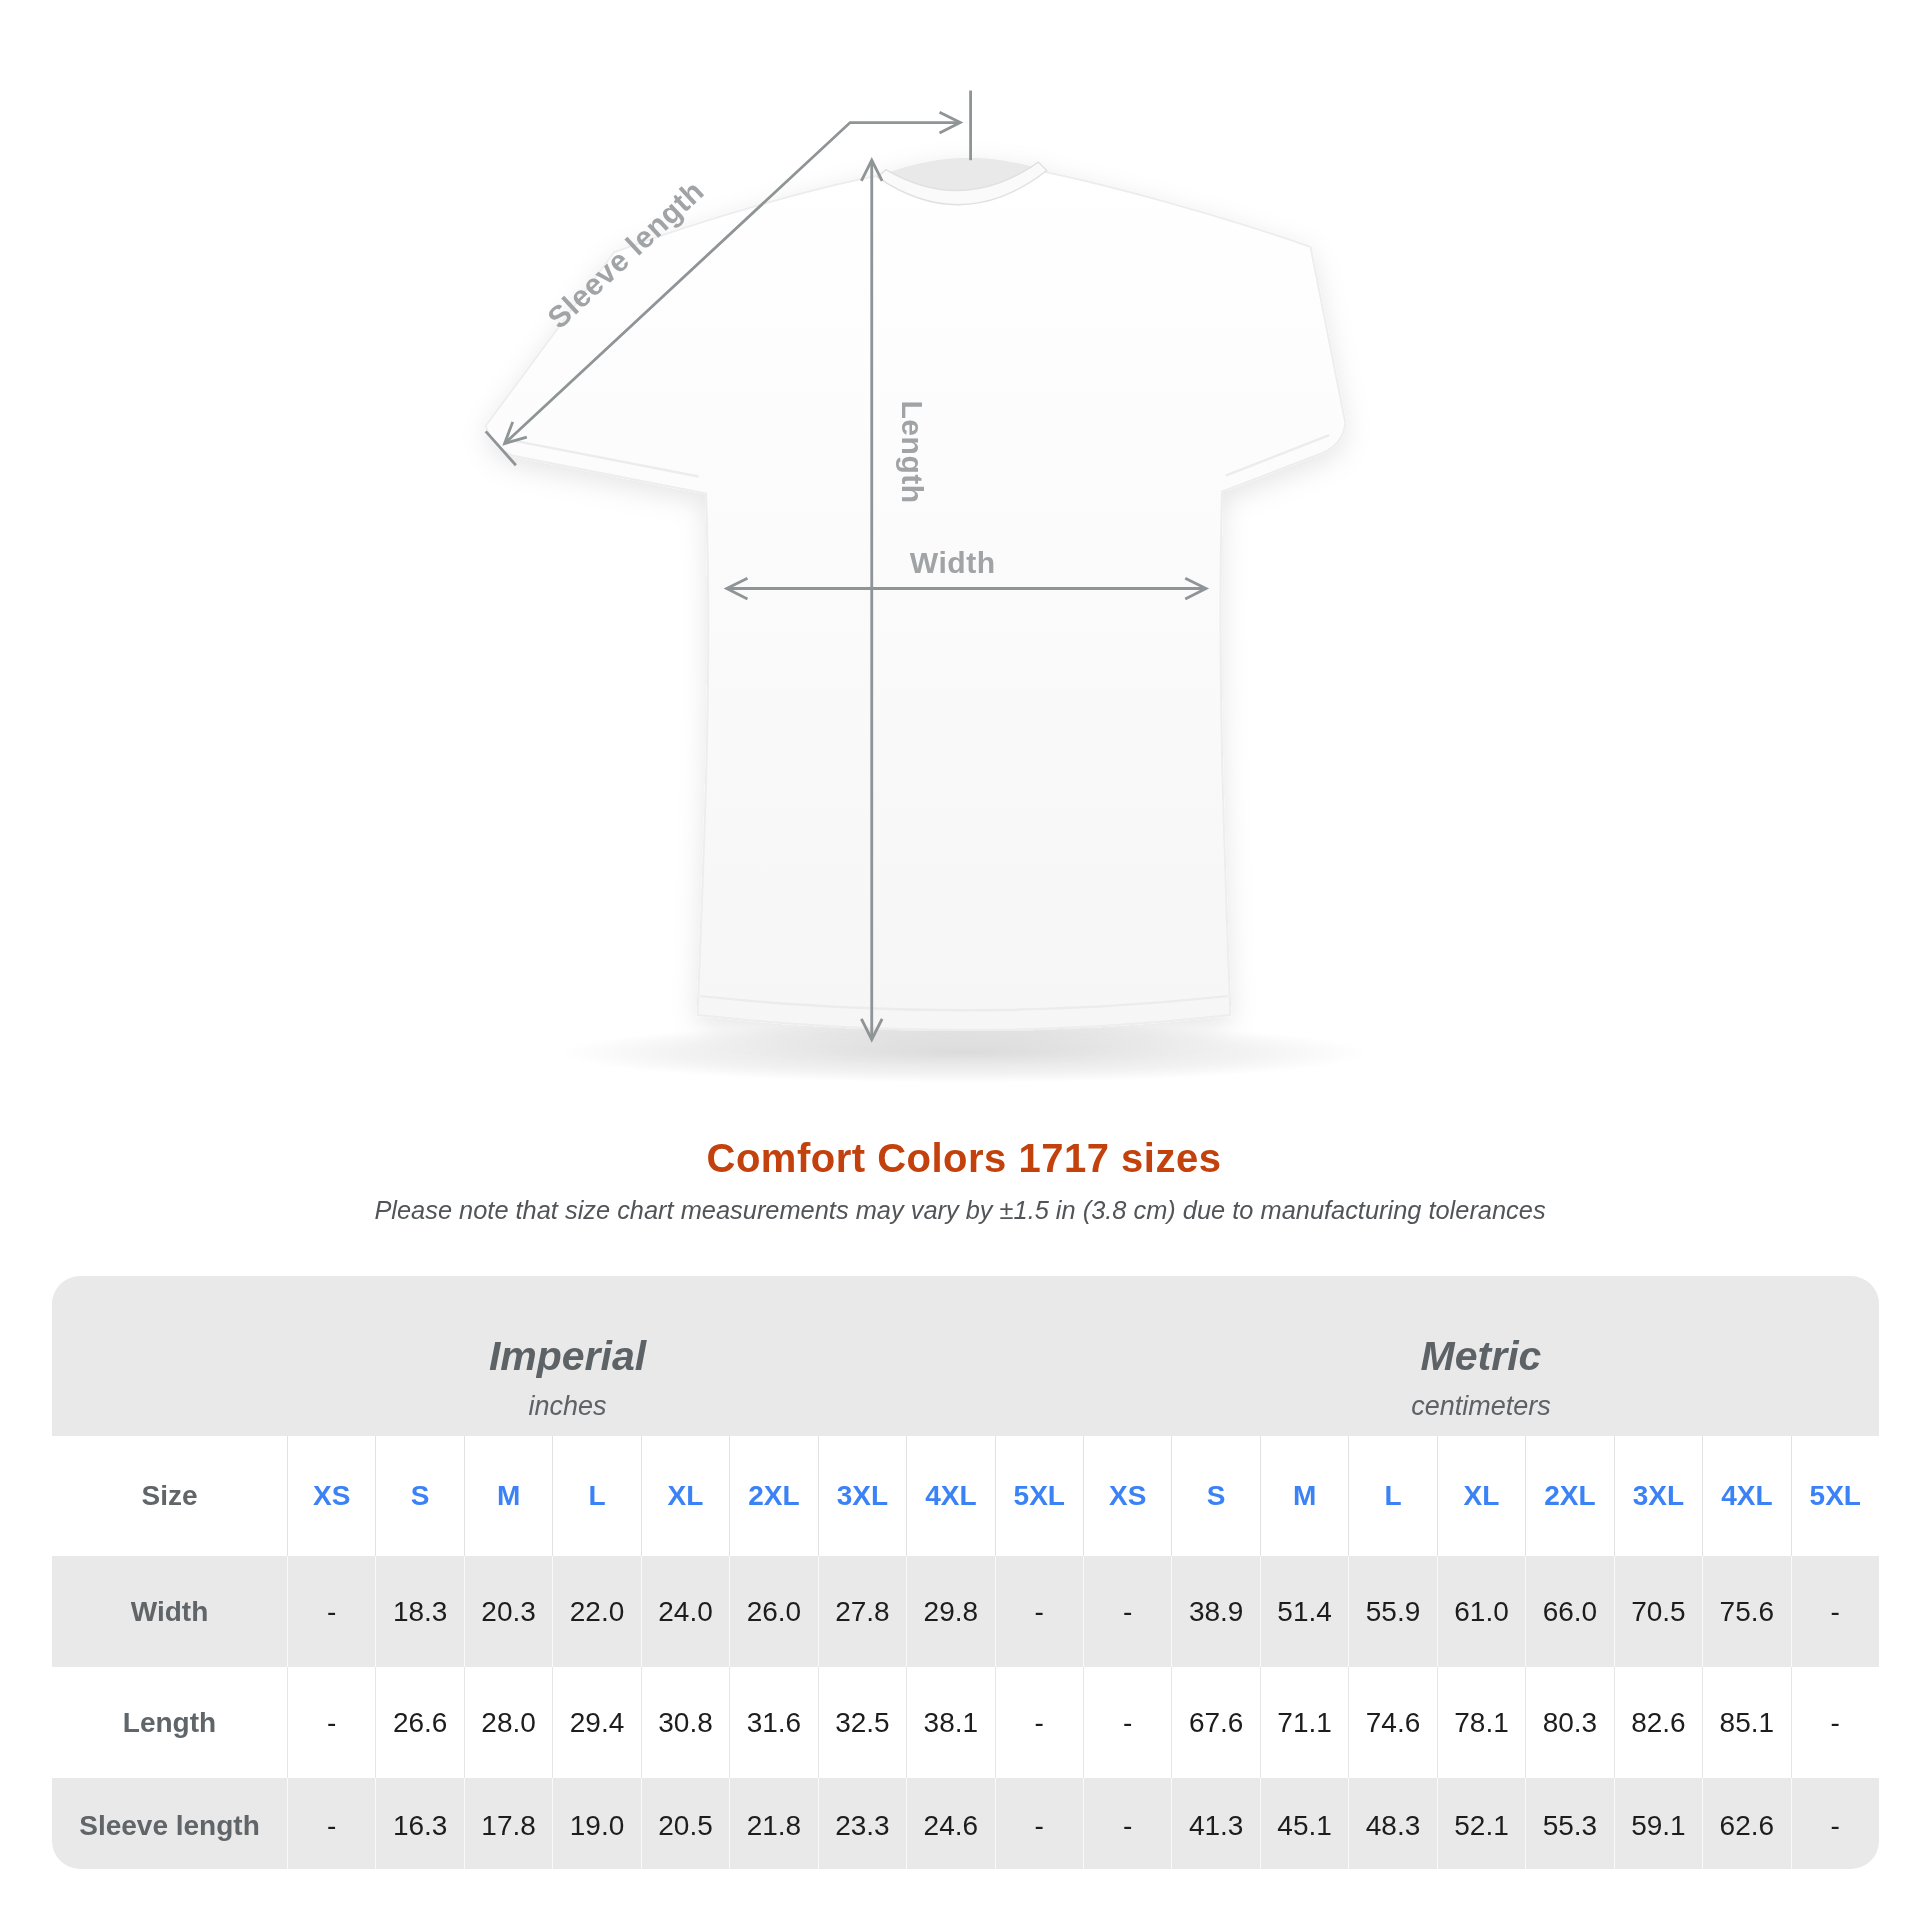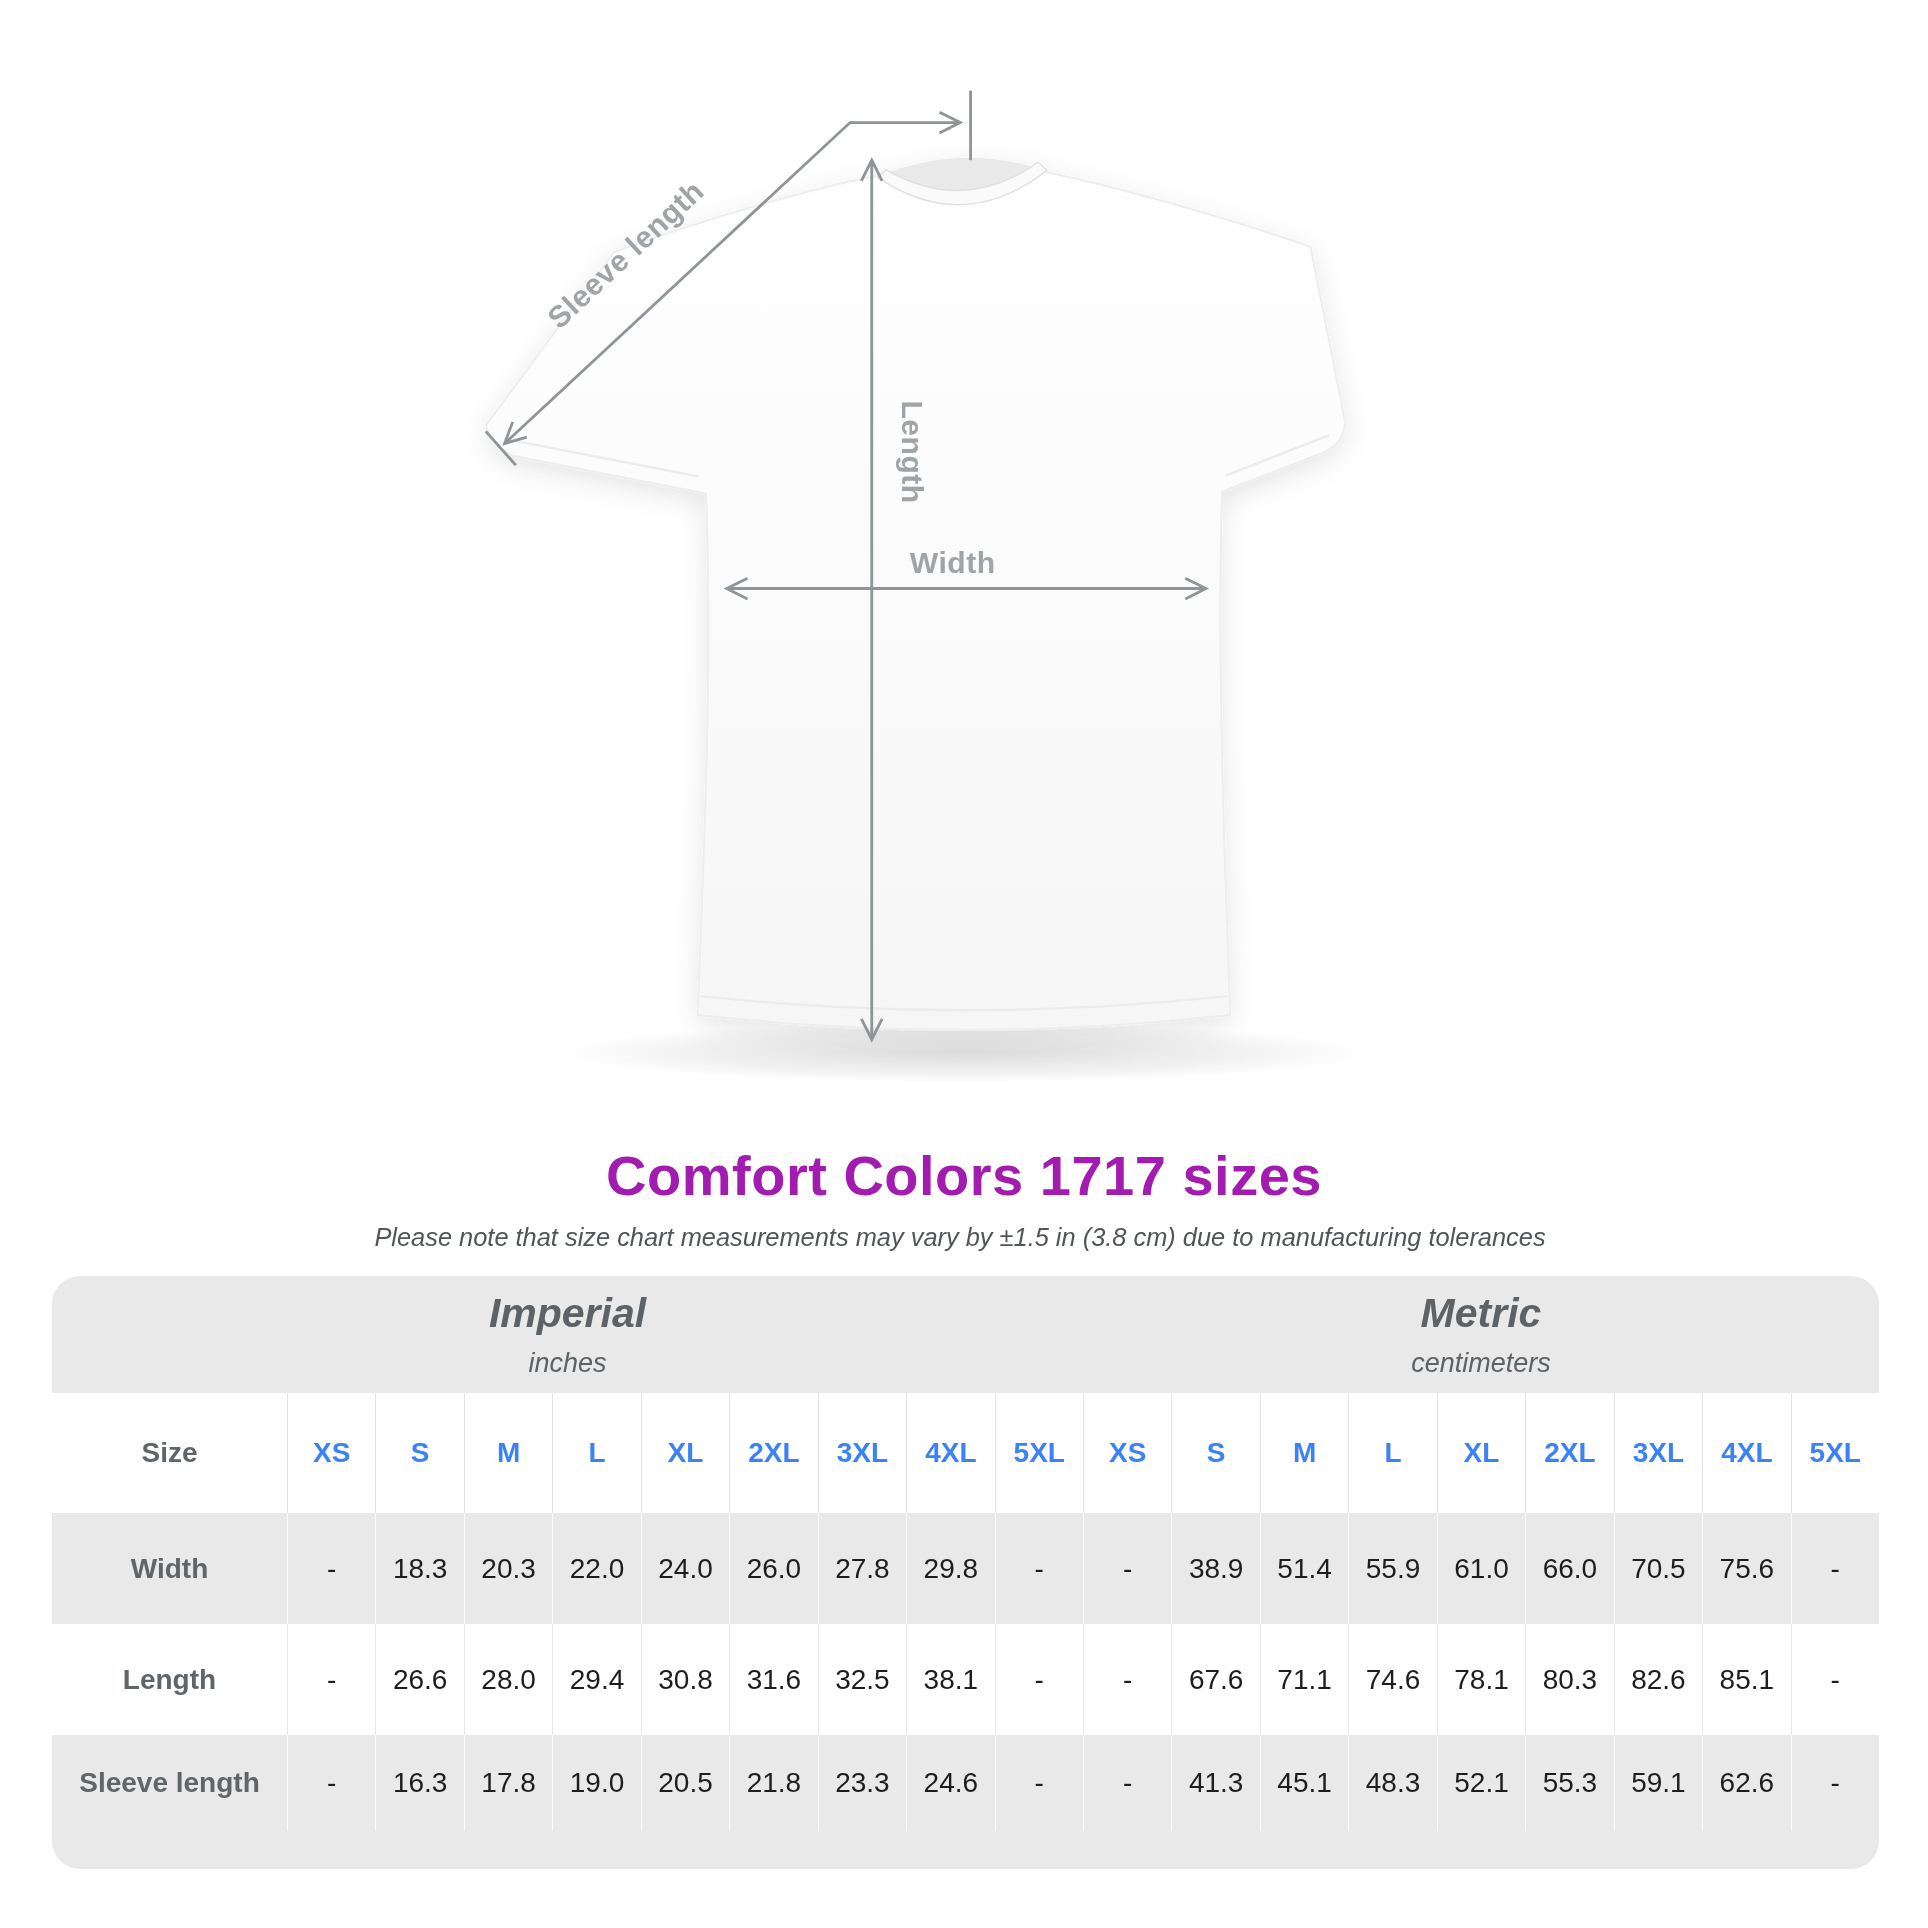--- a/index.html
+++ b/index.html
@@ -6,29 +6,29 @@
   .page{
     position:relative;width:1928px;height:1928px;background:#ffffff;overflow:hidden;
     font-family:"Liberation Sans", sans-serif;
   }
   
   .diagram{position:absolute;top:0;left:0;width:1928px;height:1130px;}
   .diagram svg{display:block;}
   .measure-label{fill:#a0a4a6;font-weight:bold;font-size:32px;letter-spacing:.5px;}
   
   .title-block{position:absolute;top:1128px;left:0;width:1928px;text-align:center;}
-  .title-block h1{margin:15px;font-size:56px;color:#a21caf;font-weight:bold;letter-spacing:0.5px;}
+  .title-block h1{margin:8px;font-size:40px;color:#c2410c;font-weight:bold;letter-spacing:0.5px;}
   .title-block p{margin:15px 8px 0 0;font-size:25.4px;font-style:italic;color:#515558;}
   
   .size-table{
     position:absolute;left:52px;top:1276px;width:1827px;height:593px;
     background:#e9e9e9;border-radius:28px;overflow:hidden;
   }
   .table-band{display:grid;grid-template-columns:235px repeat(18,1fr);}
-  .band-group{height:117px;}
+  .band-group{height:117px;margin-top:43px;}
   .band-header{height:120px;background:#ffffff;}
   .band-row{height:111px;}
   .band-row.white{background:#ffffff;}
   .band-row.last{height:96px;}
   .group-cell{display:flex;flex-direction:column;align-items:center;justify-content:center;}
   .group-cell.imperial{grid-column:1 / span 10;}
   .group-cell.metric{grid-column:11 / span 9;}
   .group-title{font-size:41px;font-weight:bold;font-style:italic;color:#5c6265;}
   .group-unit{font-size:27px;font-style:italic;color:#5c6265;margin-top:11.3px;}
   .cell{display:flex;align-items:center;justify-content:center;}

